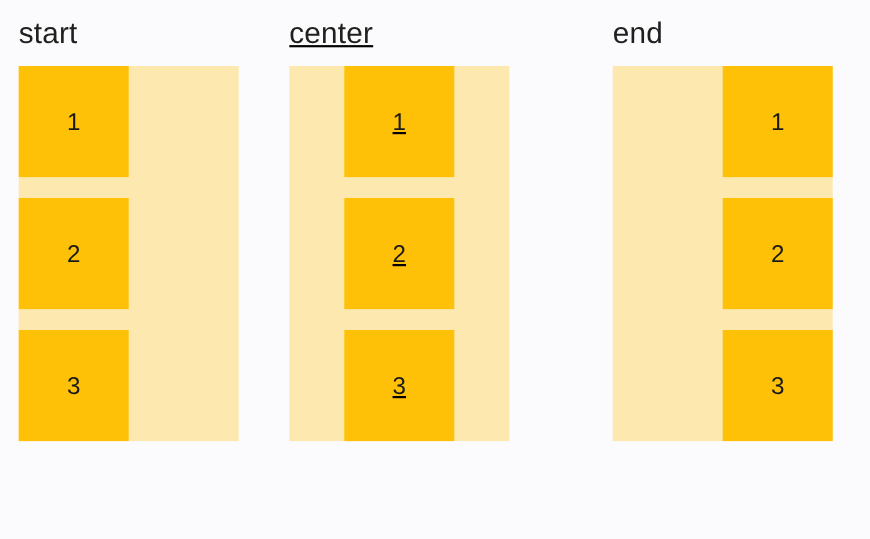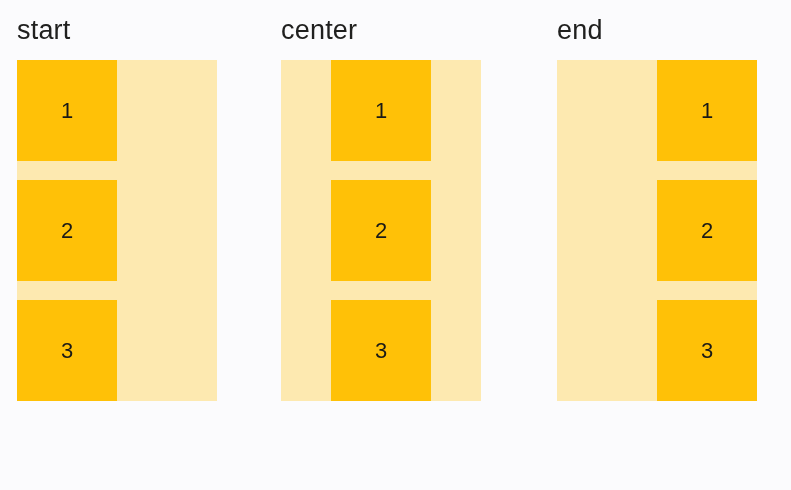--- a/index.html
+++ b/index.html
@@ -22,21 +22,21 @@
     width: 791px;
     height: 348px;
   }
 
   .demo-column {
     position: absolute;
     top: 13px;
   }
 
   .demo-column.col-start  { left: 17px; }
-  .demo-column.col-center { left: 281px; }
+  .demo-column.col-center { left: 263px; text-decoration: underline; }
   .demo-column.col-end    { left: 537px; margin-left: 20px; }
 
   .column-label {
     font-size: 27px;
     line-height: 34px;
     color: #20201f;
     font-weight: 400;
     letter-spacing: 0.2px;
     height: 47px;
     white-space: nowrap;

